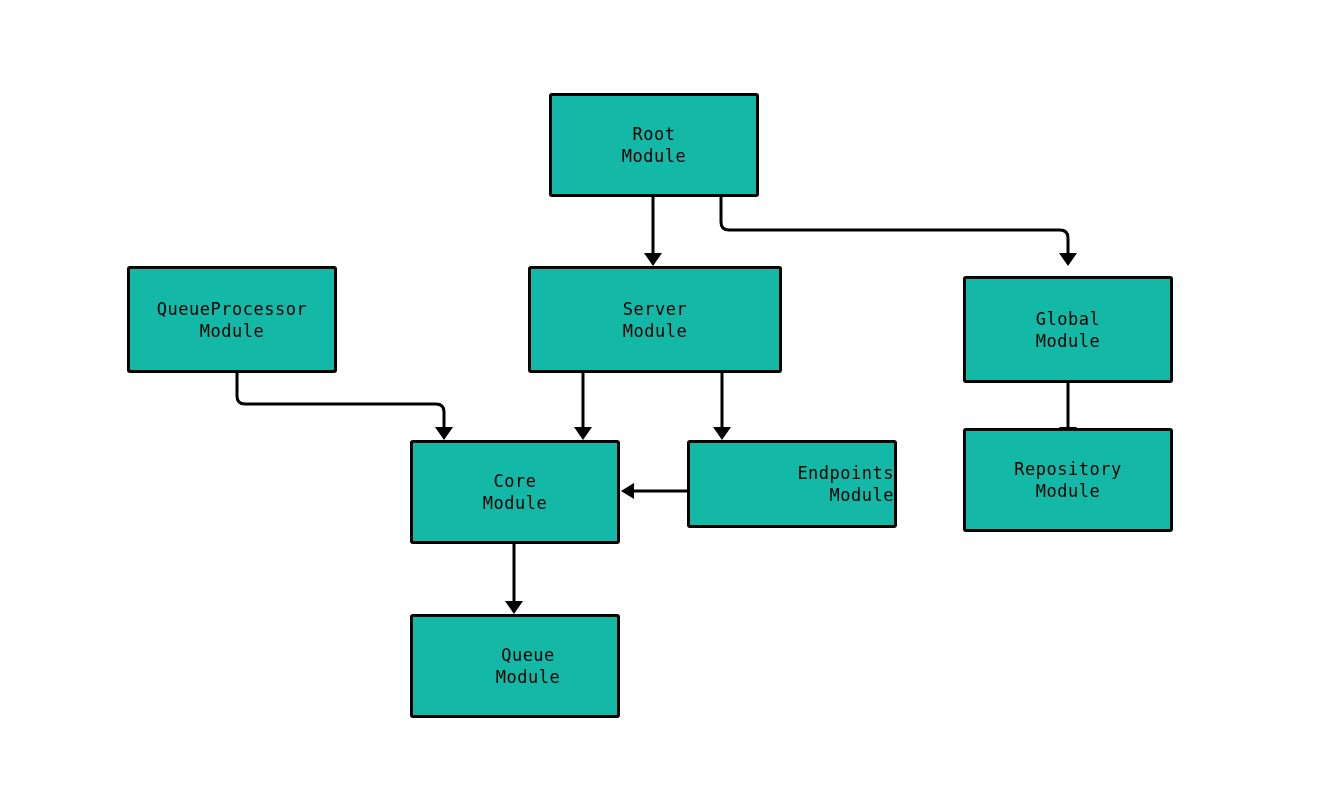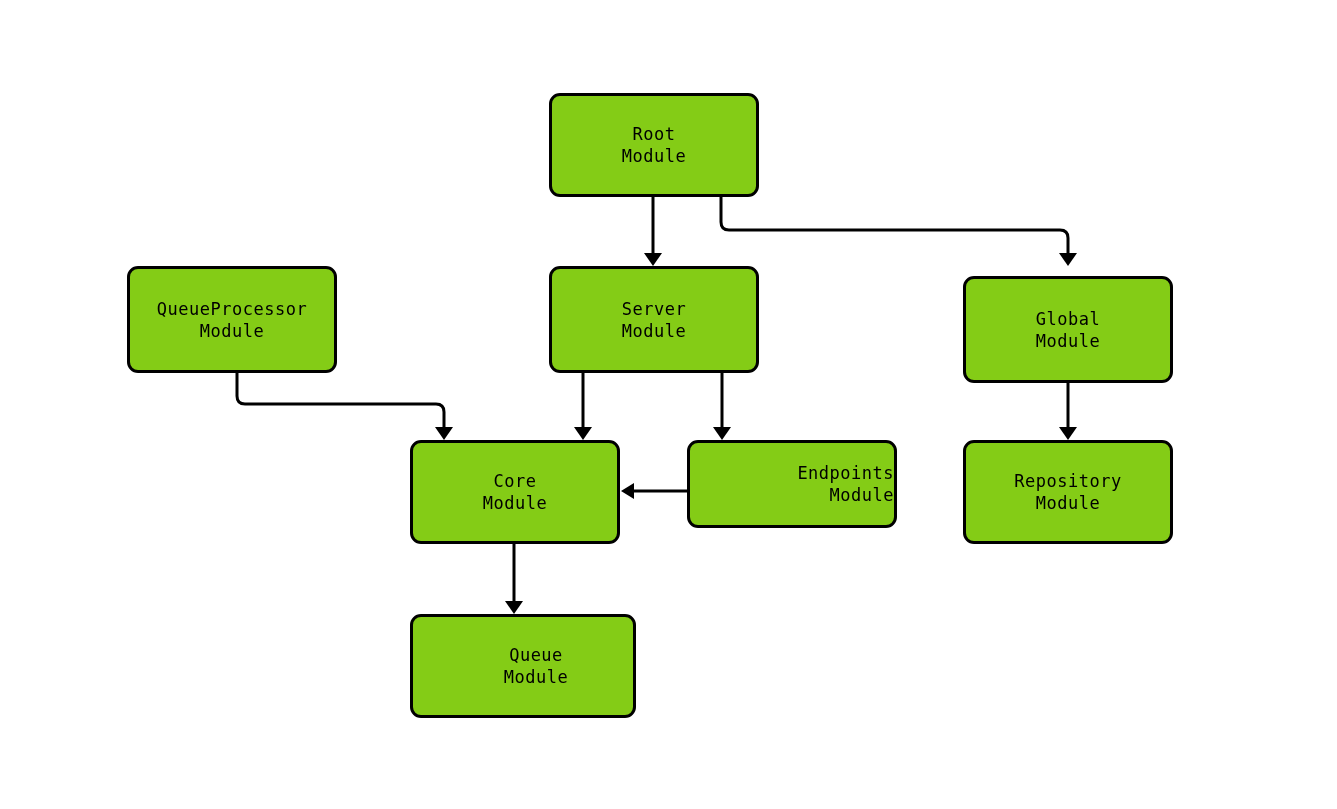--- a/index.html
+++ b/index.html
@@ -27,23 +27,23 @@
   #node-layer {
     position: absolute;
     left: 0;
     top: 0;
     width: 1337px;
     height: 809px;
   }
   .node {
     position: absolute;
     box-sizing: border-box;
-    background: #84cc16;
+    background: #14b8a6;
     border: 3px solid #000000;
-    border-radius: 11px;
+    border-radius: 3px;
     display: flex;
     flex-direction: column;
     align-items: center;
     justify-content: center;
     text-align: center;
   }
   .node-line {
     font-family: "DejaVu Sans Mono", "Liberation Mono", monospace;
     font-size: 17px;
     line-height: 22px;
@@ -87,39 +87,39 @@
 
   <div id="node-layer">
       <div class="node" style="left: 549px; top: 93px; width: 210px; height: 104px;">
         <div class="node-line">Root</div>
         <div class="node-line">Module</div>
       </div>
       <div class="node" style="left: 127px; top: 266px; width: 210px; height: 107px;">
         <div class="node-line">QueueProcessor</div>
         <div class="node-line">Module</div>
       </div>
-      <div class="node" style="left: 549px; top: 266px; width: 210px; height: 107px;">
+      <div class="node" style="left: 528px; top: 266px; width: 254px; height: 107px;">
         <div class="node-line">Server</div>
         <div class="node-line">Module</div>
       </div>
       <div class="node" style="left: 963px; top: 276px; width: 210px; height: 107px;">
         <div class="node-line">Global</div>
         <div class="node-line">Module</div>
       </div>
       <div class="node" style="left: 410px; top: 440px; width: 210px; height: 104px;">
         <div class="node-line">Core</div>
         <div class="node-line">Module</div>
       </div>
       <div class="node" style="left: 687px; top: 440px; width: 210px; height: 88px; align-items: flex-end;">
         <div class="node-line">Endpoints</div>
         <div class="node-line">Module</div>
       </div>
-      <div class="node" style="left: 963px; top: 440px; width: 210px; height: 104px;">
+      <div class="node" style="left: 963px; top: 428px; width: 210px; height: 104px;">
         <div class="node-line">Repository</div>
         <div class="node-line">Module</div>
       </div>
-      <div class="node" style="left: 410px; top: 614px; width: 226px; height: 104px; padding-left: 26px;">
+      <div class="node" style="left: 410px; top: 614px; width: 210px; height: 104px; padding-left: 26px;">
         <div class="node-line">Queue</div>
         <div class="node-line">Module</div>
       </div>
     </div>
 
 </div>
 
 </body></html>

